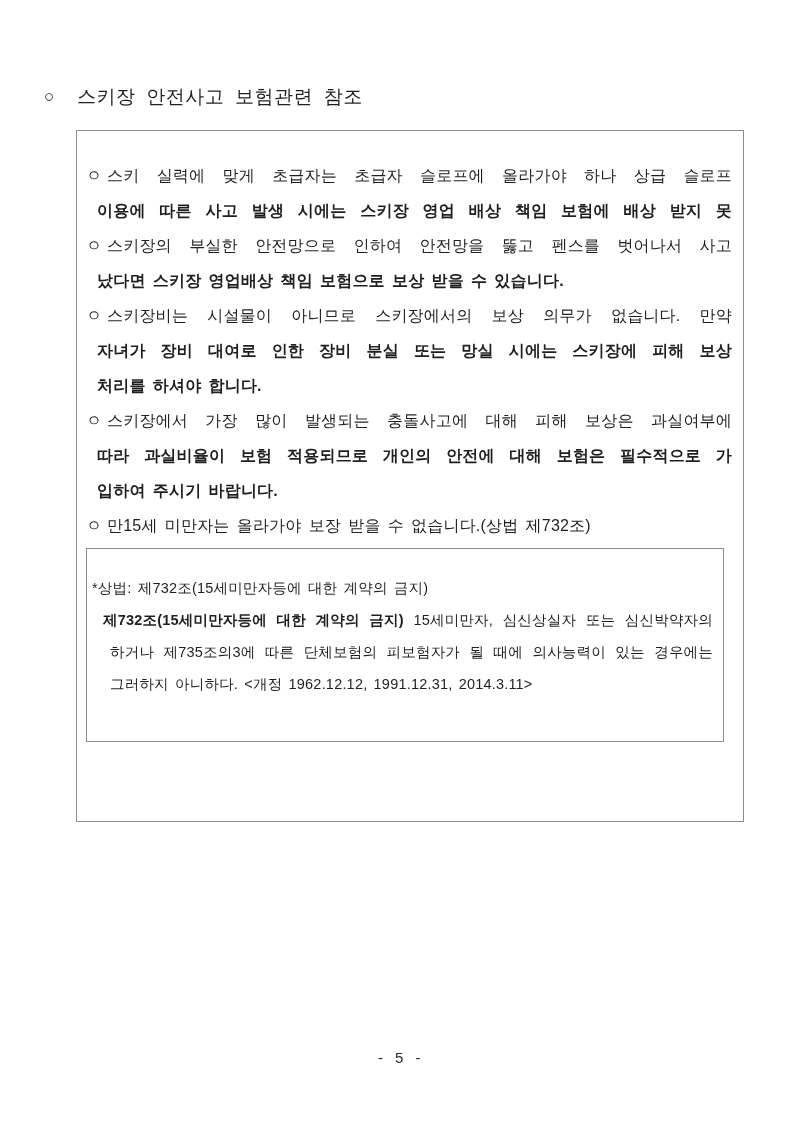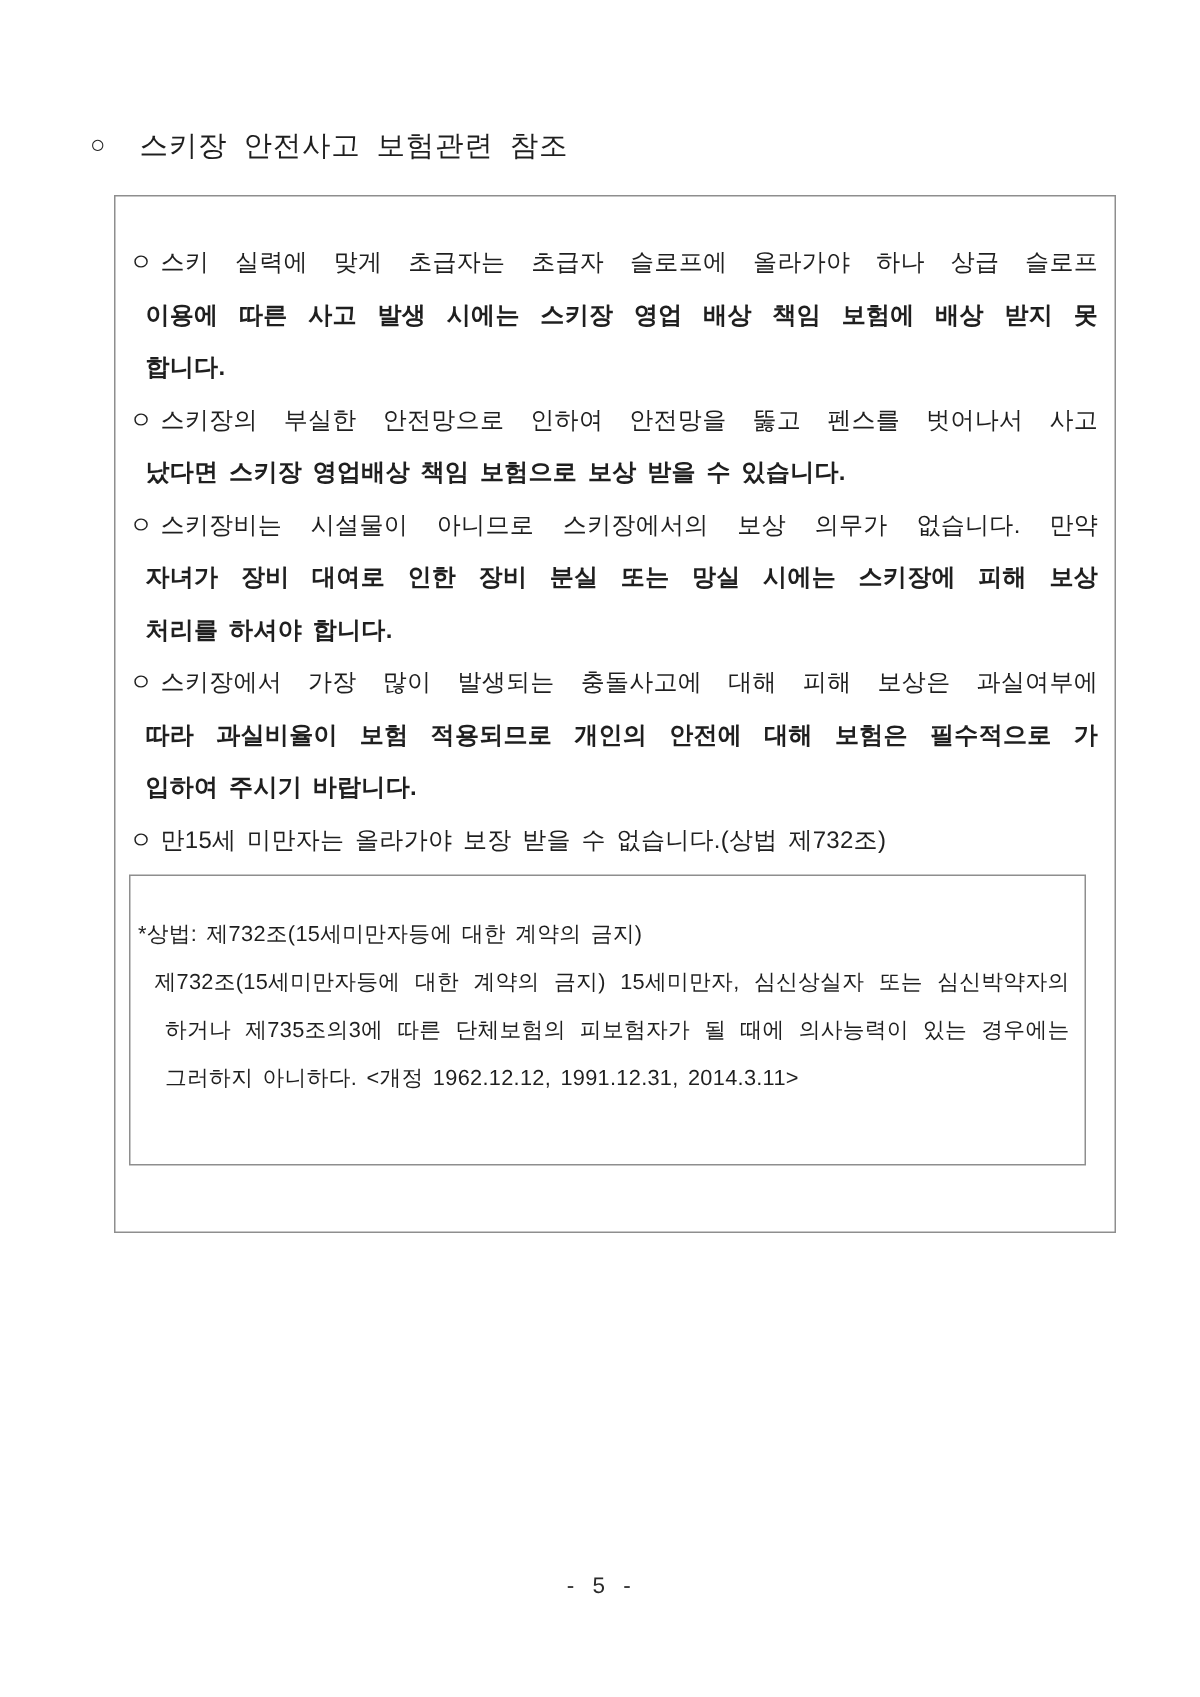--- a/index.html
+++ b/index.html
@@ -2,21 +2,21 @@
 <html><head>
 <meta charset="utf-8">
 <style>
   html,body{margin:0;padding:0;}
   body{
     width:800px;height:1131px;position:relative;background:#ffffff;
     color:#1f1f1f;font-family:"Liberation Sans","DejaVu Sans",sans-serif;
     overflow:hidden;
   }
   .doc-title{
-    position:absolute;left:60px;top:84px;font-size:19px;
+    position:absolute;left:44px;top:84px;font-size:19px;
     letter-spacing:0.5px;word-spacing:5px;white-space:nowrap;color:#1f1f1f;
   }
   .doc-title .tmk{display:inline-block;width:33px;font-size:17px;vertical-align:1px;}
   .outer{
     position:absolute;left:76px;top:130px;width:668px;height:692px;
     box-sizing:border-box;border:1px solid #8e8e8e;
     padding:27px 11px 0 9px;background:#ffffff;
   }
   .bl{
     font-size:16px;line-height:35px;height:35px;letter-spacing:0.2px;
@@ -27,40 +27,39 @@
   .bl.cont{padding-left:11px;font-weight:bold;}
   .just{text-align:justify;text-align-last:justify;white-space:normal !important;}
   .note{
     margin-top:5px;width:638px;height:194px;box-sizing:border-box;
     border:1px solid #8e8e8e;padding:23px 10px 0 5px;font-size:14.5px;
   }
   .nl{
     line-height:32px;height:32px;letter-spacing:0.2px;word-spacing:2px;
     overflow:hidden;white-space:nowrap;
   }
-  .nl b{font-weight:normal;}
+  .nl b{font-weight:bold;}
   .pfirst{padding-left:11px;}
   .pcont{padding-left:18px;}
   .pagenum{
     position:absolute;top:1049px;left:0;width:100%;text-align:center;
     font-size:15px;letter-spacing:1.5px;word-spacing:5px;color:#2a2a2a;
   }
 </style>
 </head>
 <body>
 
 <div class="doc-title">
   <span class="tmk">○</span><span>스키장 안전사고 보험관련 참조</span>
 </div>
 
 <div class="outer">
   <div>
       <div class="bl first just"><span class="mk">ㅇ</span><span>스키 실력에 맞게 초급자는 초급자 슬로프에 올라가야 하나 상급 슬로프</span></div>
       <div class="bl cont just">이용에 따른 사고 발생 시에는 스키장 영업 배상 책임 보험에 배상 받지 못</div>
-      <div class="bl cont">합니다.</div>
       <div class="bl first just"><span class="mk">ㅇ</span><span>스키장의 부실한 안전망으로 인하여 안전망을 뚫고 펜스를 벗어나서 사고</span></div>
       <div class="bl cont">났다면 스키장 영업배상 책임 보험으로 보상 받을 수 있습니다.</div>
       <div class="bl first just"><span class="mk">ㅇ</span><span>스키장비는 시설물이 아니므로 스키장에서의 보상 의무가 없습니다. 만약</span></div>
       <div class="bl cont just">자녀가 장비 대여로 인한 장비 분실 또는 망실 시에는 스키장에 피해 보상</div>
       <div class="bl cont">처리를 하셔야 합니다.</div>
       <div class="bl first just"><span class="mk">ㅇ</span><span>스키장에서 가장 많이 발생되는 충돌사고에 대해 피해 보상은 과실여부에</span></div>
       <div class="bl cont just">따라 과실비율이 보험 적용되므로 개인의 안전에 대해 보험은 필수적으로 가</div>
       <div class="bl cont">입하여 주시기 바랍니다.</div>
       <div class="bl first"><span class="mk">ㅇ</span><span>만15세 미만자는 올라가야 보장 받을 수 없습니다.(상법 제732조)</span></div>
     </div>

